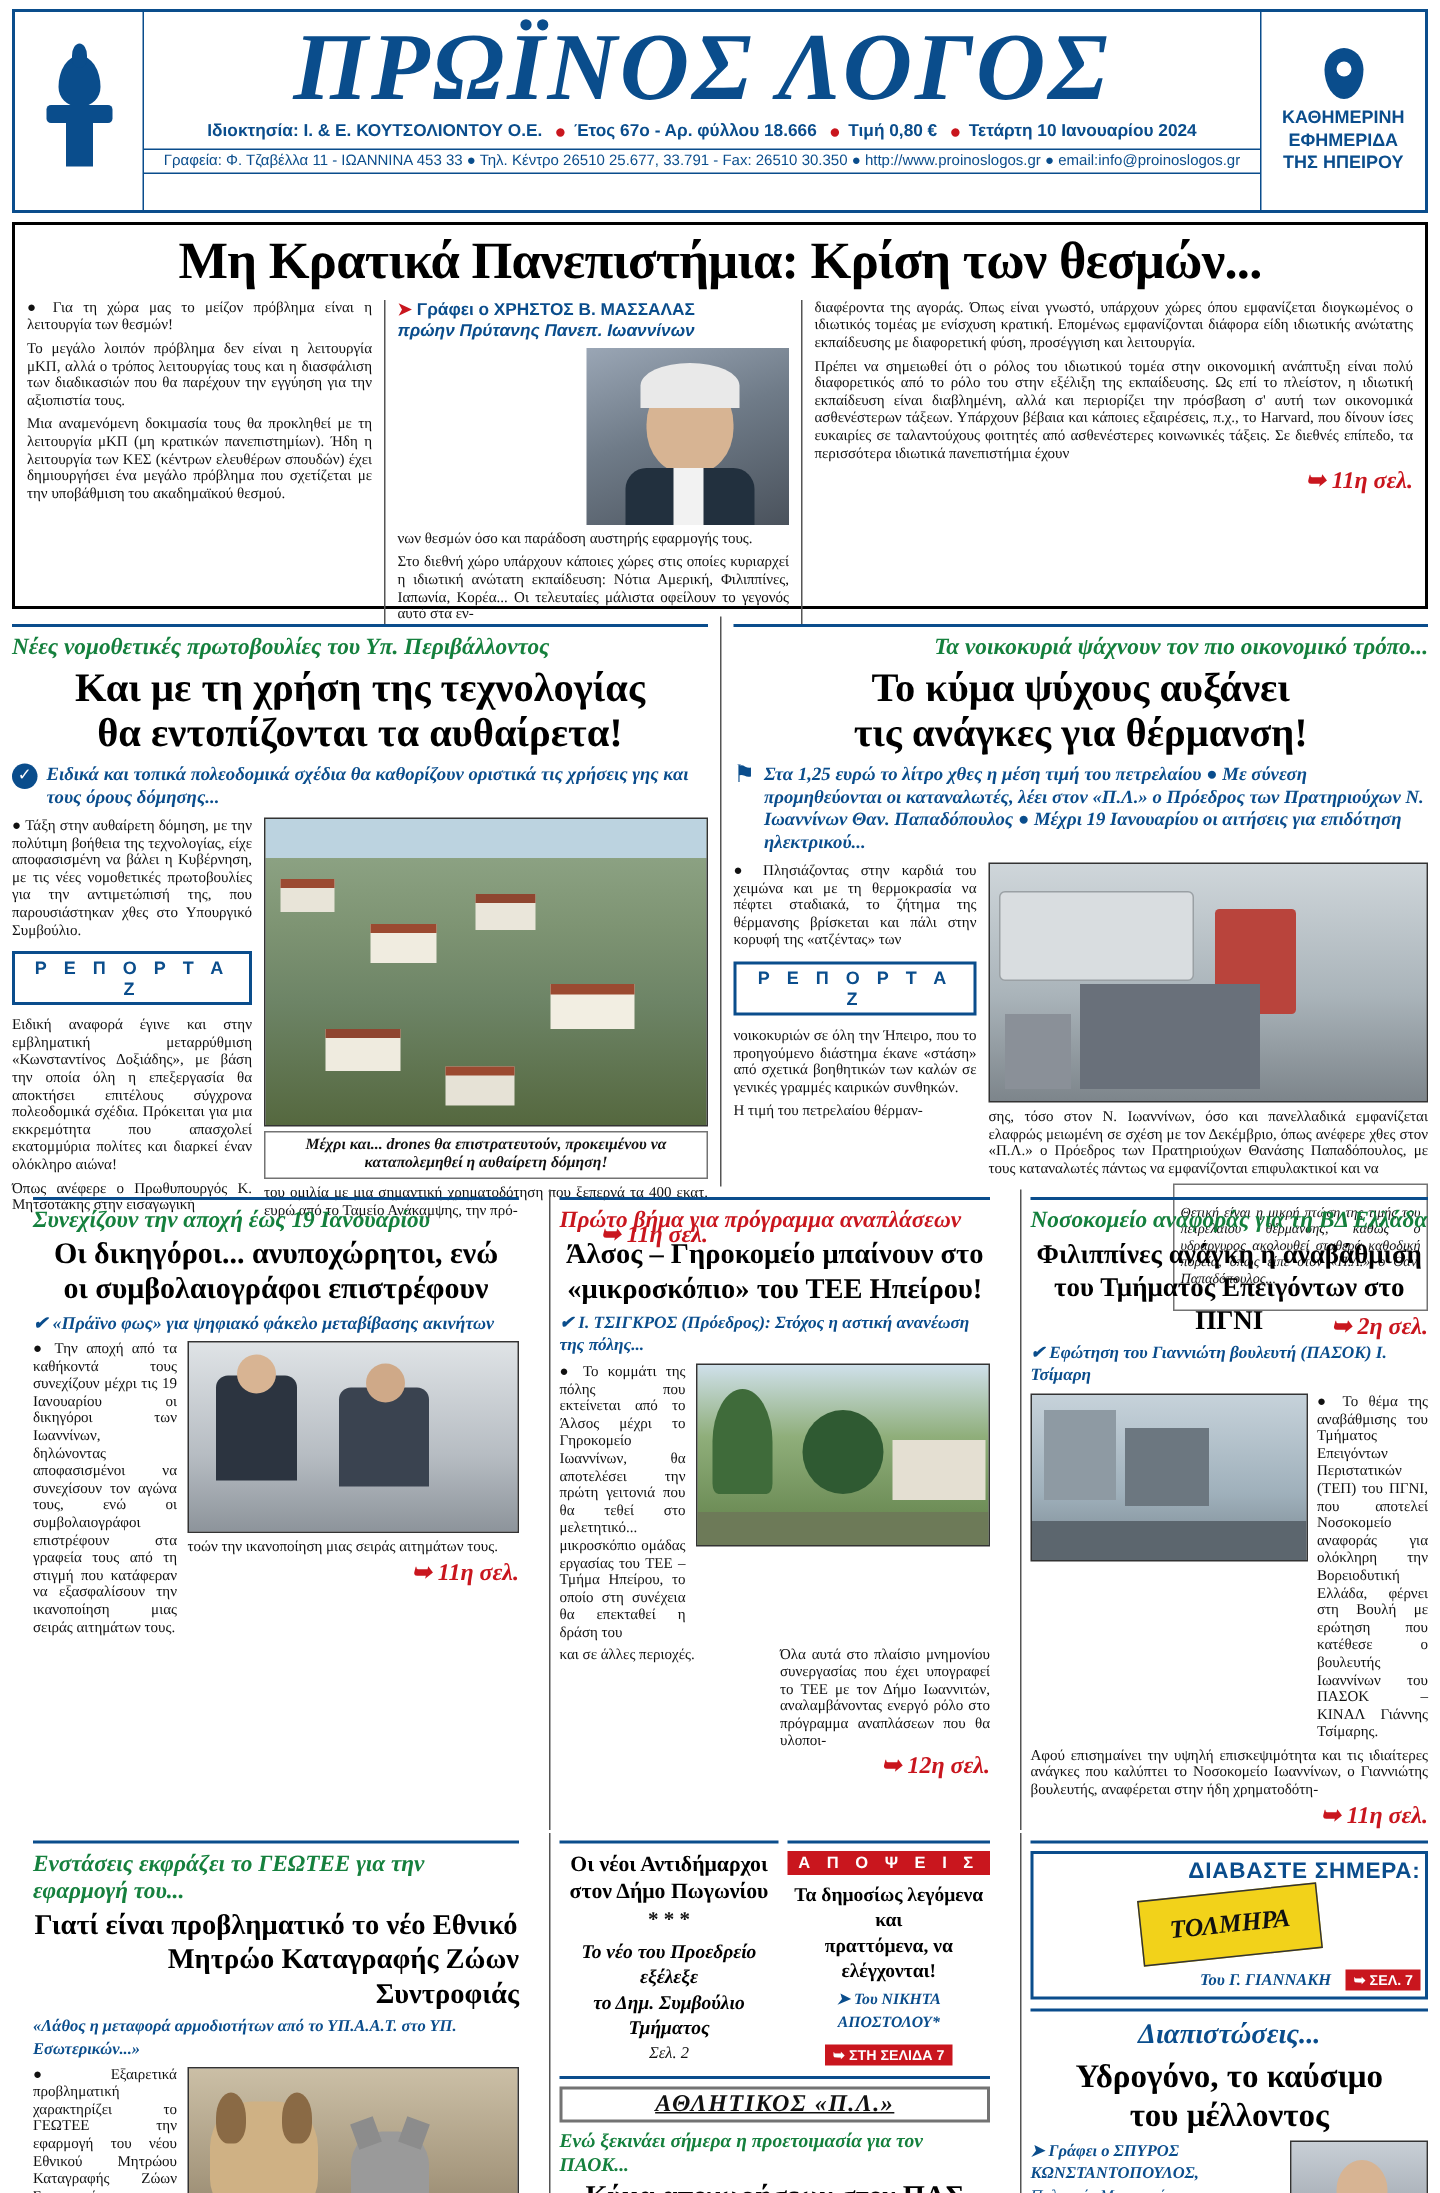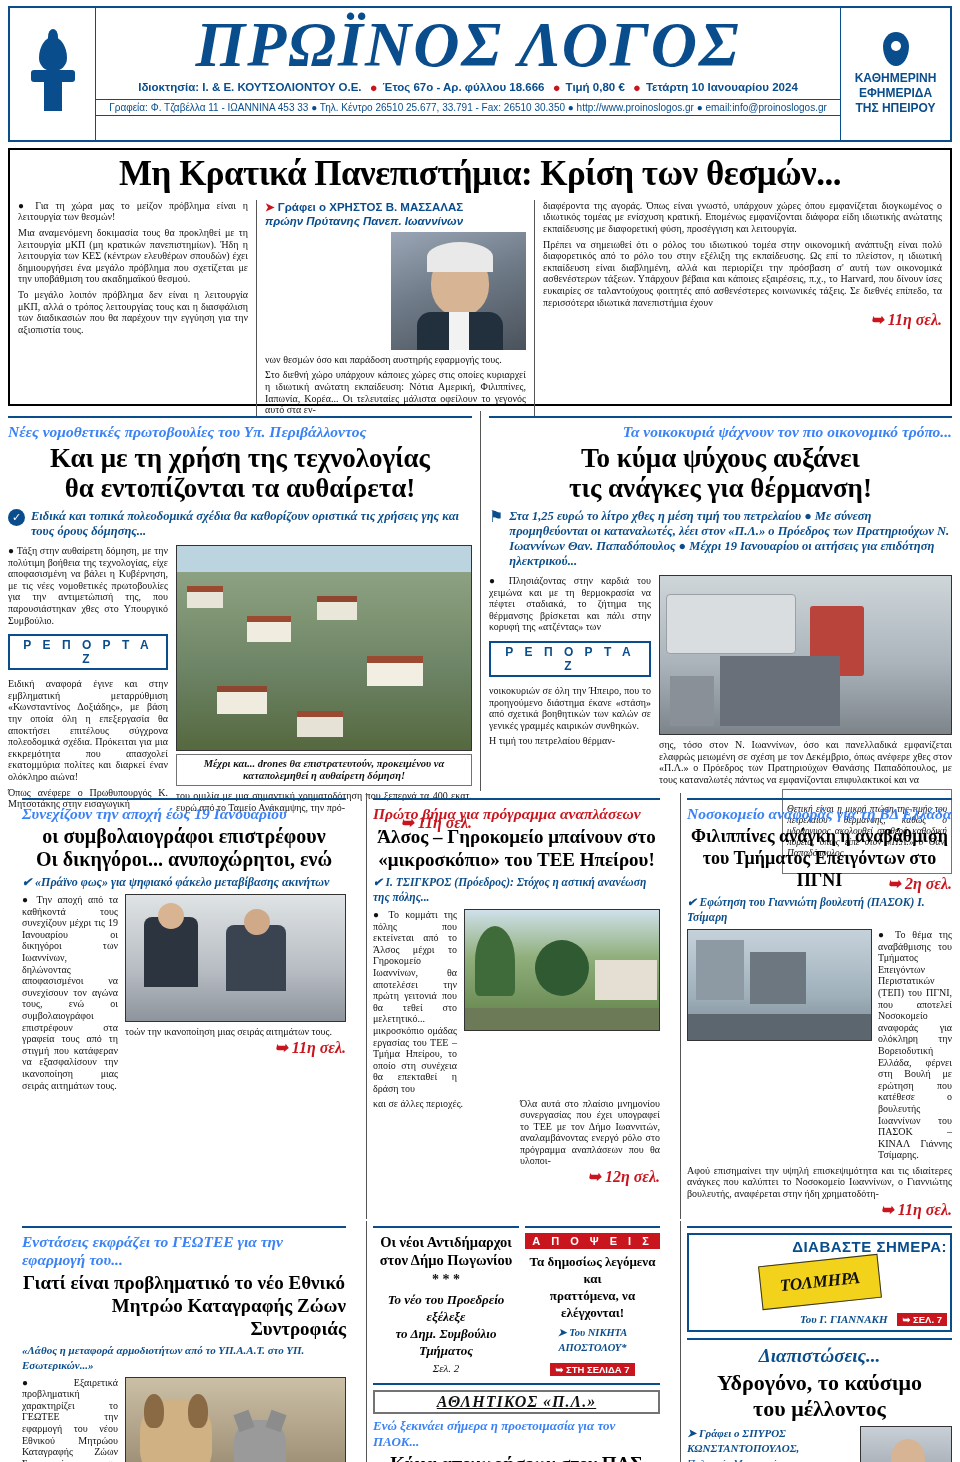--- a/index.html
+++ b/index.html
@@ -62,21 +62,21 @@
     font-family:"Liberation Sans", sans-serif; color:#0a4d8c; font-weight:bold; font-size:12px;
     line-height:15px;
   }
   .pin { width:26px; height:34px; background:#0a4d8c; border-radius:50% 50% 50% 50% / 42% 42% 58% 58%; position:relative; margin-bottom:5px;}
   .pin:after{ content:""; position:absolute; left:8px; top:9px; width:10px; height:10px; background:#fff; border-radius:50%;}
 
   
   .rule { border-top:2px solid #0a4d8c; margin:5px 0; }
   .kicker {
     font-family:"Liberation Serif", serif; font-style:italic; font-weight:bold;
-    font-size:15.5px; color:#3b82f6; margin:0 0 2px 0;
+    font-size:15.5px; color:#15803d; margin:0 0 2px 0;
   }
   .kicker-red { color:#c9161e; }
   .headline {
     font-family:"Liberation Serif", serif; font-weight:bold;
     color:#000; line-height:1.05; margin:0;
   }
   .body-text {
     font-family:"Liberation Serif", serif; font-size:10px; line-height:11.6px;
     text-align:justify; color:#111;
   }
@@ -161,22 +161,22 @@
       <div>ΤΗΣ ΗΠΕΙΡΟΥ</div>
     </div>
   </div>
 
   <div class="lead-box" style="margin-top:6px;">
     <div class="headline lead-title">Μη Κρατικά Πανεπιστήμια: Κρίση των θεσμών...</div>
     <div class="lead-cols">
       <div class="lead-c1">
         <div class="body-text">
           <p style="margin:0 0 4px 0;">● Για τη χώρα μας το μείζον πρόβλημα είναι η λειτουργία των θεσμών!</p>
+          <p style="margin:0 0 4px 0;">Το μεγάλο λοιπόν πρόβλημα δεν είναι η λειτουργία μΚΠ, αλλά ο τρόπος λειτουργίας τους και η διασφάλιση των διαδικασιών που θα παρέχουν την εγγύηση για την αξιοπιστία τους.</p>
           <p style="margin:0 0 4px 0;">Μια αναμενόμενη δοκιμασία τους θα προκληθεί με τη λειτουργία μΚΠ (μη κρατικών πανεπιστημίων). Ήδη η λειτουργία των ΚΕΣ (κέντρων ελευθέρων σπουδών) έχει δημιουργήσει ένα μεγάλο πρόβλημα που σχετίζεται με την υποβάθμιση του ακαδημαϊκού θεσμού.</p>
-          <p style="margin:0 0 4px 0;">Το μεγάλο λοιπόν πρόβλημα δεν είναι η λειτουργία μΚΠ, αλλά ο τρόπος λειτουργίας τους και η διασφάλιση των διαδικασιών που θα παρέχουν την εγγύηση για την αξιοπιστία τους.</p>
         </div>
       </div>
       <div class="lead-c2 col-sep" style="padding-left:8px;">
         <div class="byline">
           <span class="arrow-red">➤</span> <span>Γράφει ο ΧΡΗΣΤΟΣ Β. ΜΑΣΣΑΛΑΣ</span><br>
           <i>πρώην Πρύτανης Πανεπ. Ιωαννίνων</i>
         </div>
         <div class="photo portrait" style="background:linear-gradient(160deg,#9aa6b5 0%,#6f7b88 45%,#4a525c 100%);">
           <div style="position:absolute;left:40px;top:18px;width:58px;height:66px;border-radius:50% 50% 46% 46%;background:#d7b493;"></div>
           <div style="position:absolute;left:36px;top:10px;width:66px;height:30px;border-radius:50% 50% 0 0;background:#e9e9e9;"></div>
@@ -279,22 +279,22 @@
         <span class="more">➥ <span>2η σελ.</span></span>
       </div>
     </div>
   </div>
 
   <div style="display:flex;margin-top:2px;">
 
     <div class="bcol" style="width:330px;padding-left:0;">
       <div class="rule"></div>
       <div class="kicker">Συνεχίζουν την αποχή έως 19 Ιανουαρίου</div>
+      <div class="headline" style="font-size:20px;text-align:center;line-height:23px;">Οι δικηγόροι... ανυποχώρητοι, ενώ</div>
       <div class="headline" style="font-size:20px;text-align:center;line-height:23px;">οι συμβολαιογράφοι επιστρέφουν</div>
-      <div class="headline" style="font-size:20px;text-align:center;line-height:23px;">Οι δικηγόροι... ανυποχώρητοι, ενώ</div>
       <div class="subhead-blue" style="margin-top:4px;font-size:12px;">✔ «Πράϊνο φως» για ψηφιακό φάκελο μεταβίβασης ακινήτων</div>
       <div style="display:flex;gap:7px;margin-top:4px;">
         <div style="width:96px;">
           <div class="body-text">● Την αποχή από τα καθήκοντά τους συνεχίζουν μέχρι τις 19 Ιανουαρίου οι δικηγόροι των Ιωαννίνων, δηλώνοντας αποφασισμένοι να συνεχίσουν τον αγώνα τους, ενώ οι συμβολαιογράφοι επιστρέφουν στα γραφεία τους από τη στιγμή που κατάφεραν να εξασφαλίσουν την ικανοποίηση μιας σειράς αιτημάτων τους.</div>
         </div>
         <div style="flex:1;">
           <div class="photo" style="height:128px;border:1px solid #333;background:linear-gradient(180deg,#dfe3e6 0%,#b6bcc2 60%,#8d949b 100%);position:relative;">
             <div style="position:absolute;left:18px;top:22px;width:54px;height:70px;background:#2c3440;border-radius:8px 8px 0 0;"></div>
             <div style="position:absolute;left:32px;top:8px;width:26px;height:26px;border-radius:50%;background:#d8b493;"></div>
             <div style="position:absolute;left:100px;top:30px;width:60px;height:66px;background:#3a4350;border-radius:8px 8px 0 0;"></div>

